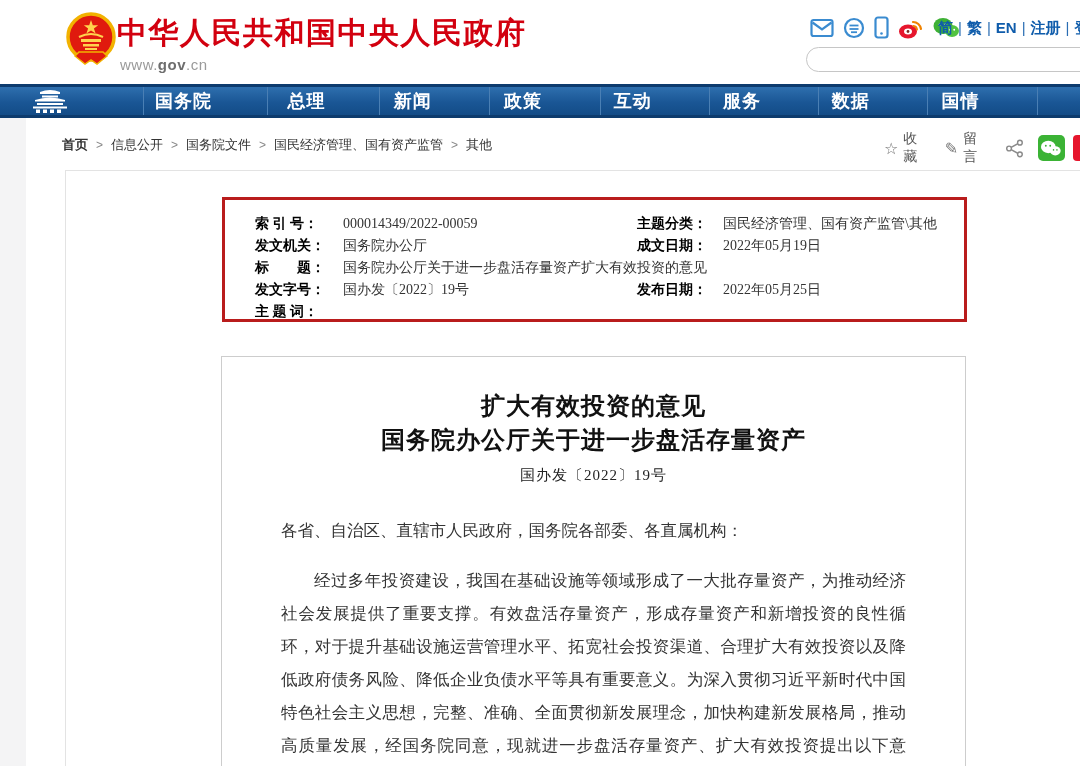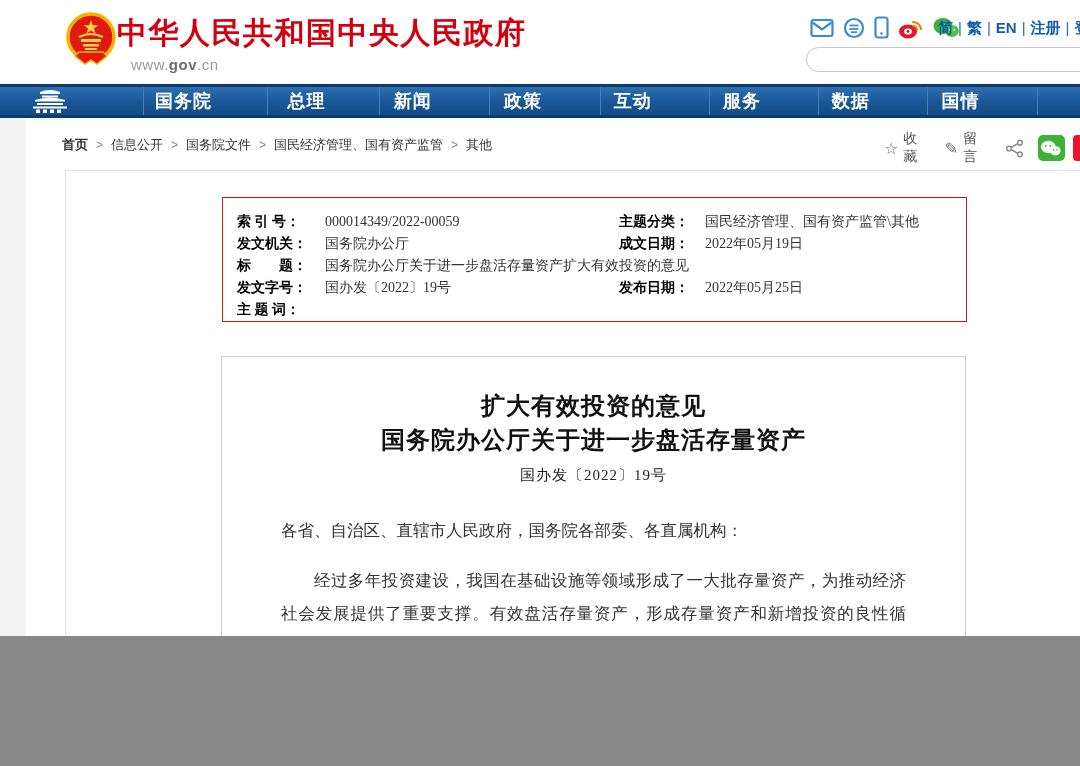--- a/index.html
+++ b/index.html
@@ -1,31 +1,31 @@
 <!DOCTYPE html>
 <html><head>
 <meta charset="utf-8">
 <style>
   * { margin:0; padding:0; box-sizing:border-box; }
   body { background:#888; }
   .screen {
-    position:relative; width:1080px; height:636px; overflow:hidden;
+    position:relative; width:1080px; height:766px; overflow:hidden;
     background:#c4b5fd; font-family:"Liberation Sans","DejaVu Sans",sans-serif;
   }
   .serif { font-family:"Liberation Serif","DejaVu Serif",serif; }
 
   
   .corner-artifact { position:absolute; left:0; top:0; width:11px; height:7px; background:#15273b; }
 
   
   .header { position:absolute; left:0; top:0; width:100%; height:84px; background:#fff; }
   .emblem { position:absolute; left:62px; top:10px; }
   .brand-text { position:absolute; left:117px; top:13px; }
   .site-title { font-size:30px; font-weight:bold; color:#d2000f; letter-spacing:1.5px; white-space:nowrap; }
-  .site-url { margin-top:2px; margin-left:14px; font-size:15px; color:#9a9a9a; letter-spacing:.5px; }
+  .site-url { margin-top:2px; margin-left:3px; font-size:15px; color:#9a9a9a; letter-spacing:.5px; }
   .site-url .mid { color:#6e6e6e; font-weight:bold; }
   .header-icons { position:absolute; left:810px; top:16px; display:flex; align-items:center; gap:9px; }
   .header-icons svg { display:block; }
   .lang-links { position:absolute; left:938px; top:19px; font-size:15px; color:#0f5cab; white-space:nowrap; font-weight:bold; }
   .lang-links .lk { cursor:pointer; }
   .lang-links .pipe { color:#2a6db3; font-weight:normal; padding:0 5px; }
   .search-box {
     position:absolute; left:806px; top:47px; width:420px; height:25px;
     border:1px solid #c6c6c6; border-radius:13px; background:#fff; outline:none;
     padding:0 12px; font-size:13px;
@@ -66,21 +66,21 @@
     width:30px; height:26px; border-radius:5px; background:#3bb335;
     display:flex; align-items:center; justify-content:center; cursor:pointer; margin-right:8px;
   }
   .weibo-sliver { width:8px; height:26px; border-radius:4px 0 0 4px; background:#e6162d; cursor:pointer; }
 
   
   .outer-box { position:absolute; left:39px; top:52px; width:1300px; height:1300px; background:#fff; border:1px solid #e3e3e3; }
 
   .meta-box {
     position:absolute; left:156px; top:26px; width:745px; height:125px;
-    border:1px solid #b91c1c; padding:13px 10px 0 14px; font-size:14px;
+    border:3px solid #b91c1c; padding:13px 10px 0 30px; font-size:14px;
   }
   .meta-grid { display:grid; grid-template-columns:88px 294px 86px auto; line-height:22px; color:#333; }
   .meta-label { font-weight:bold; color:#000; white-space:nowrap; }
   .meta-span { grid-column:2 / 5; }
 
   .doc-box {
     position:absolute; left:155px; top:185px; width:745px; height:780px;
     border:1px solid #cdcdcd; padding:32px 42px 0 42px; background:#fff;
   }
   .doc-title { text-align:center; font-size:24px; font-weight:bold; line-height:34px; color:#111; letter-spacing:1px; }

